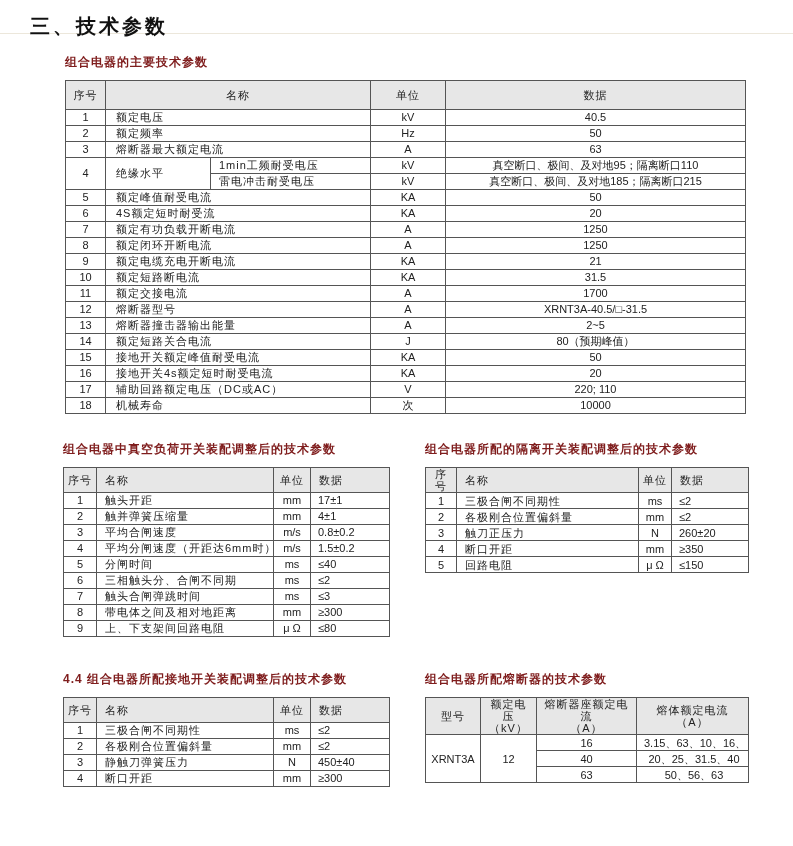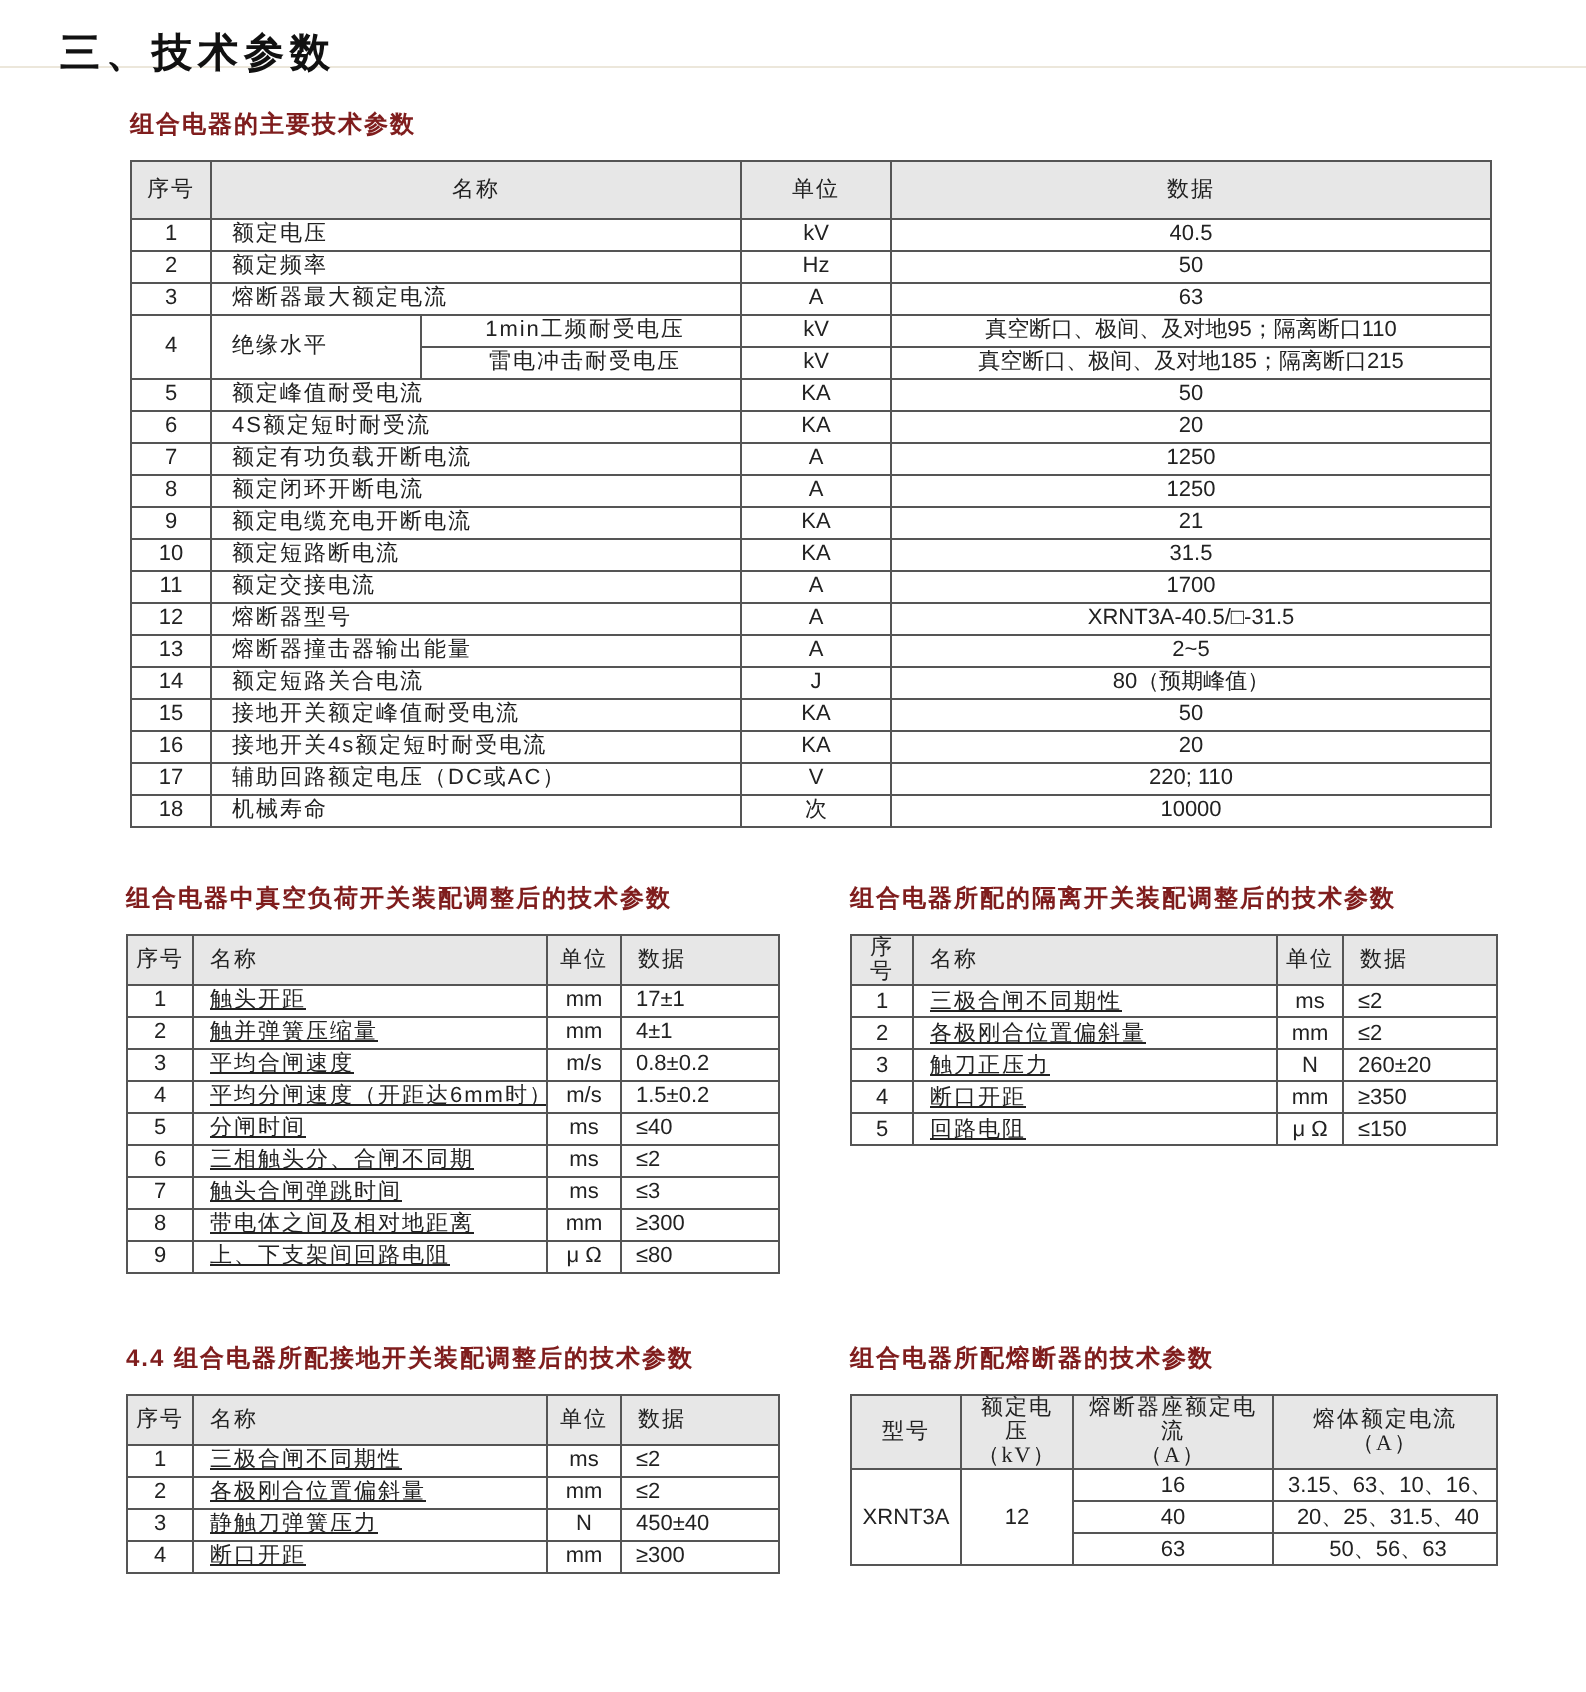--- a/index.html
+++ b/index.html
@@ -17,30 +17,30 @@
   }
   .subtitle {
     font-size:12px; font-weight:bold; color:#7f1d1d; letter-spacing:1px;
     margin-bottom:9px;
   }
   .main-section { margin-left:65px; margin-top:6px; }
   table { border-collapse:collapse; table-layout:fixed; font-size:11px; color:#222; }
   td, th { border:1px solid #555; padding:0 4px; height:16px; line-height:1.1; overflow:hidden; }
   th {
     background:#e7e7e7; font-weight:normal; letter-spacing:1px;
-    text-align:center; white-space:pre-line;font-family:Liberation Serif, serif;
+    text-align:center; white-space:pre-line;
   }
   td { text-align:center; white-space:nowrap; }
   td.name { text-align:left; padding-left:10px; letter-spacing:1px; }
-  td.subname { text-align:center; padding-left:8px; letter-spacing:1px; }
+  td.subname { text-align:left; padding-left:8px; letter-spacing:1px; }
   .main-tbl { width:680px; }
   .main-tbl th { height:29px; }
   .small-tbl th { height:25px; }
   .small-tbl th.h-name, .small-tbl th.h-data { text-align:left; padding-left:8px; }
-  .small-tbl td.name { padding-left:8px;text-decoration:underline; }
+  .small-tbl td.name { padding-left:8px; }
   .small-tbl td.val { text-align:left; padding-left:7px; }
   .fuse-tbl th { height:31px; }
   .fuse-tbl td.melt { text-align:center; padding-left:7px; }
   .two-col { display:flex; align-items:flex-start; margin-left:63px; }
   .two-col .col-l { width:326px; }
   .two-col .col-r { width:323px; margin-left:36px; }
   .mid-section { margin-top:27px; }
   .bottom-section { margin-top:34px; }
   .w-left { width:326px; }
   .w-right { width:323px; }

